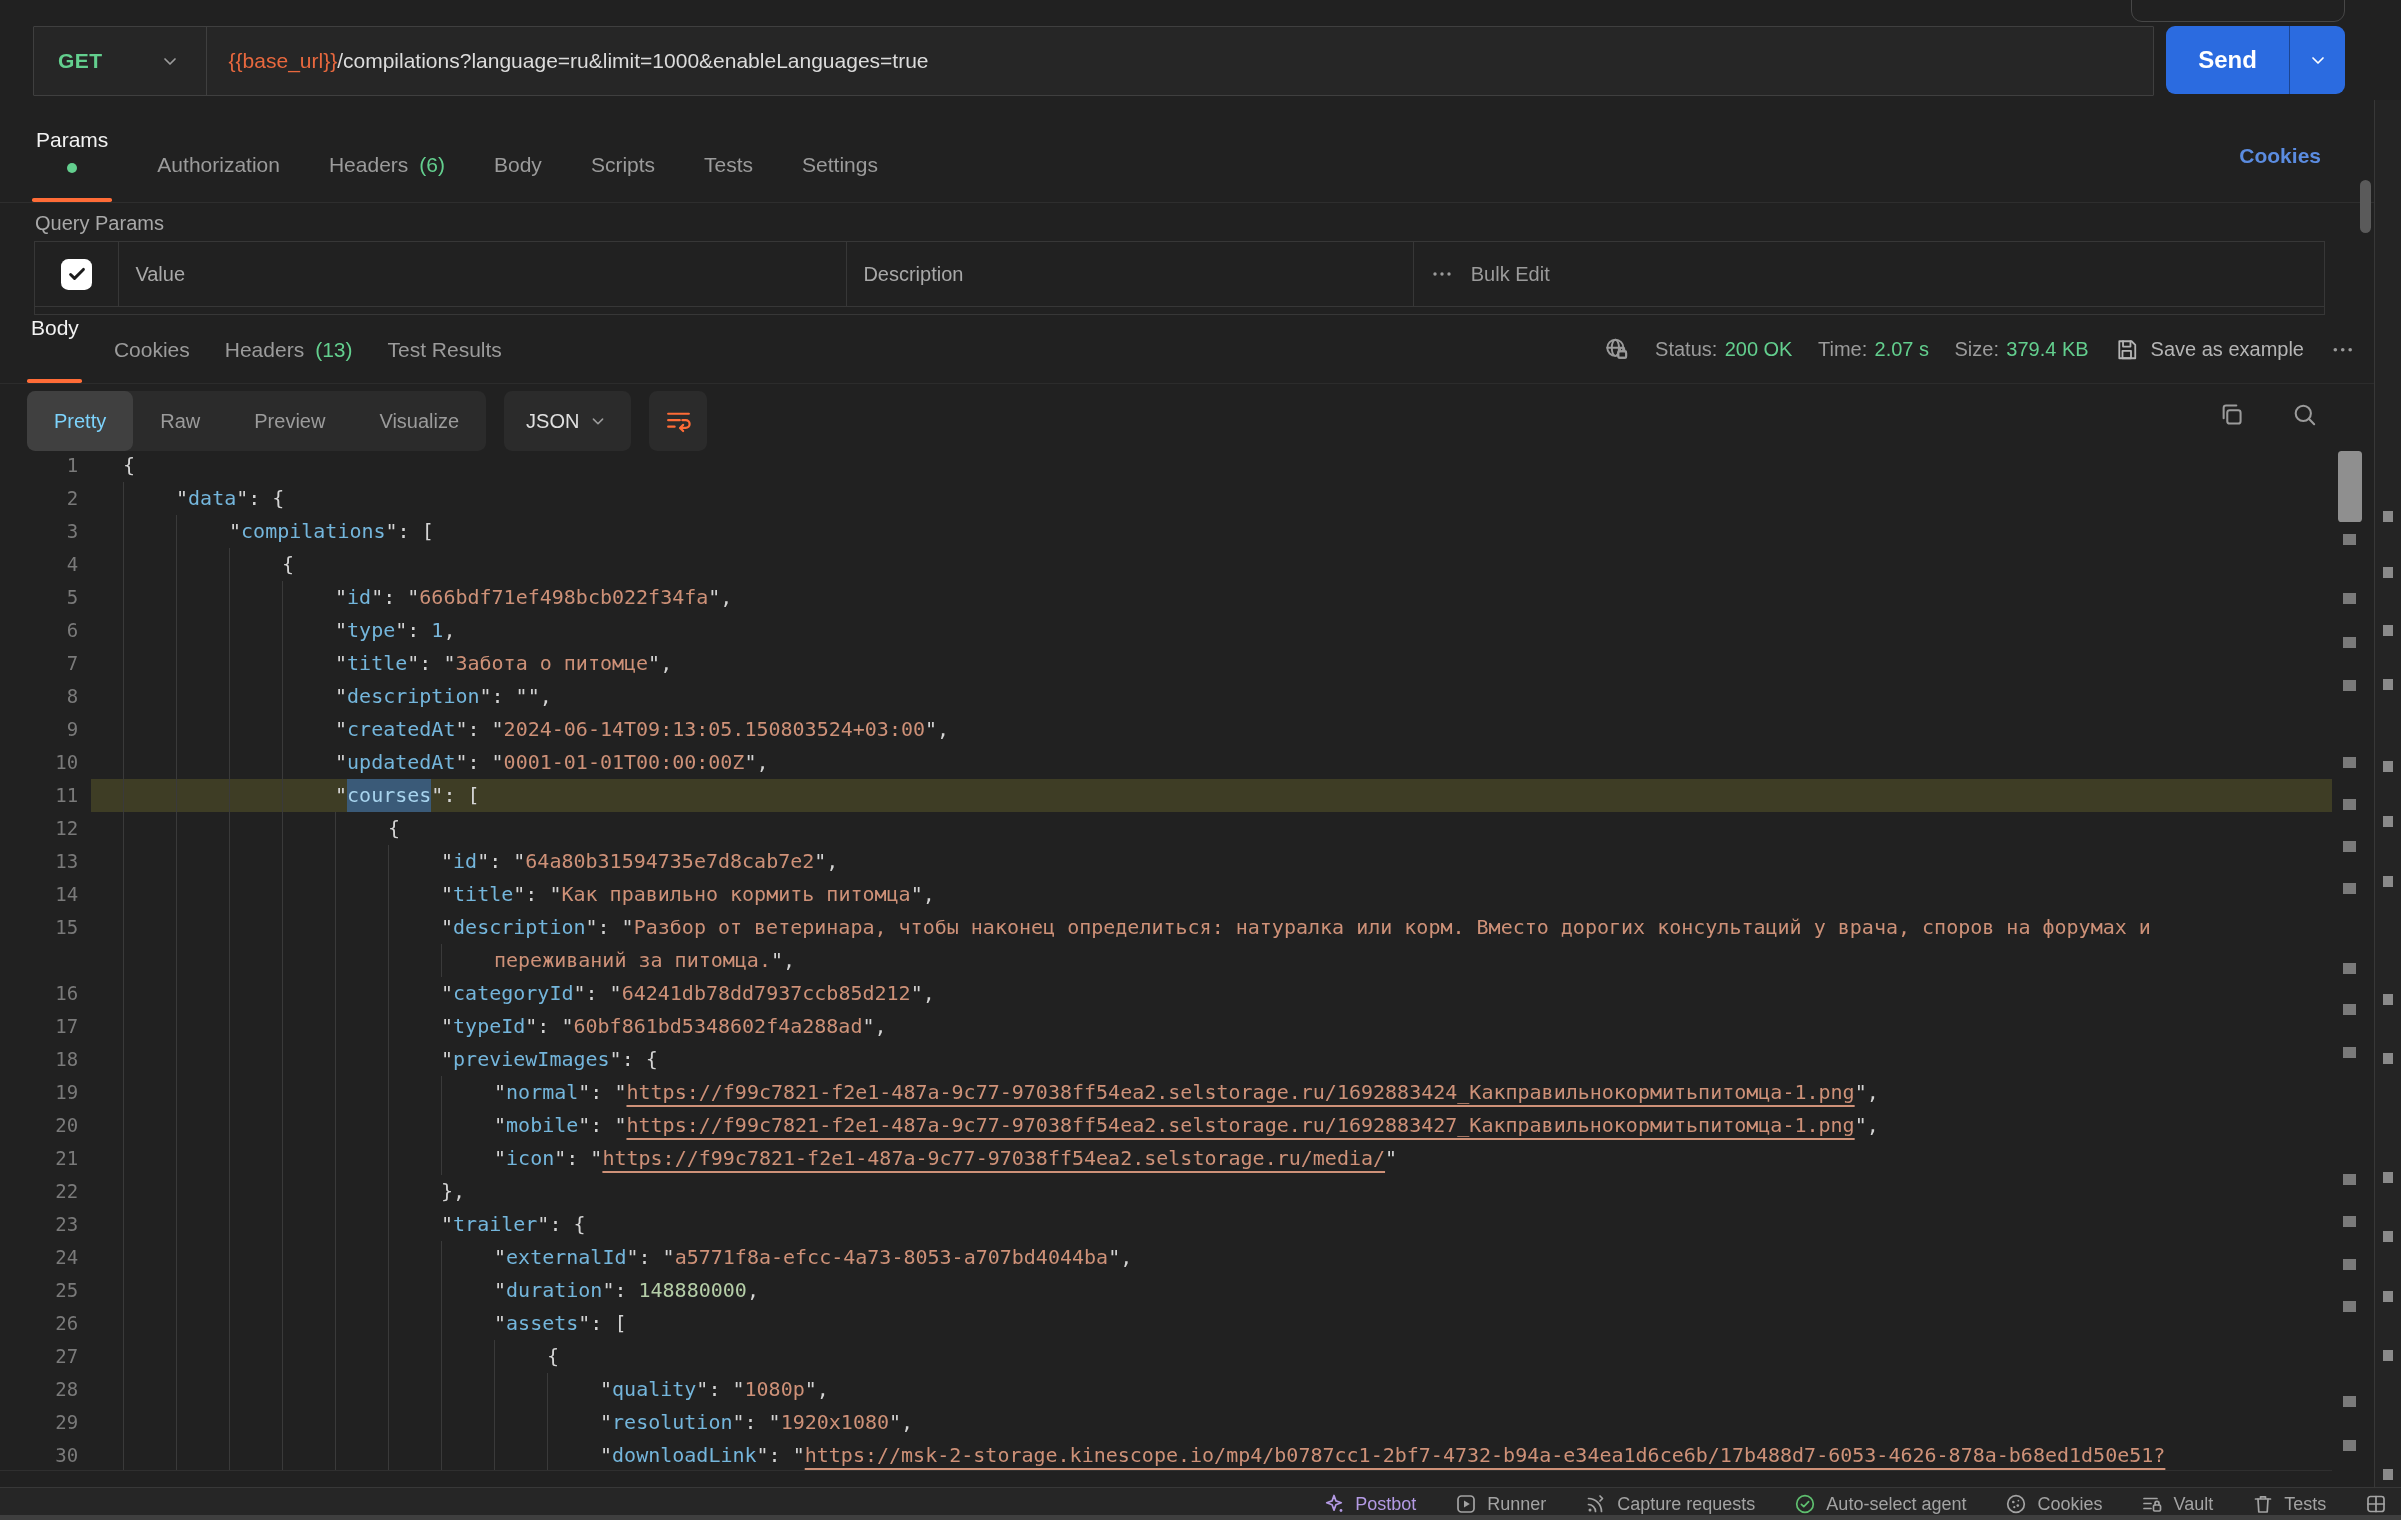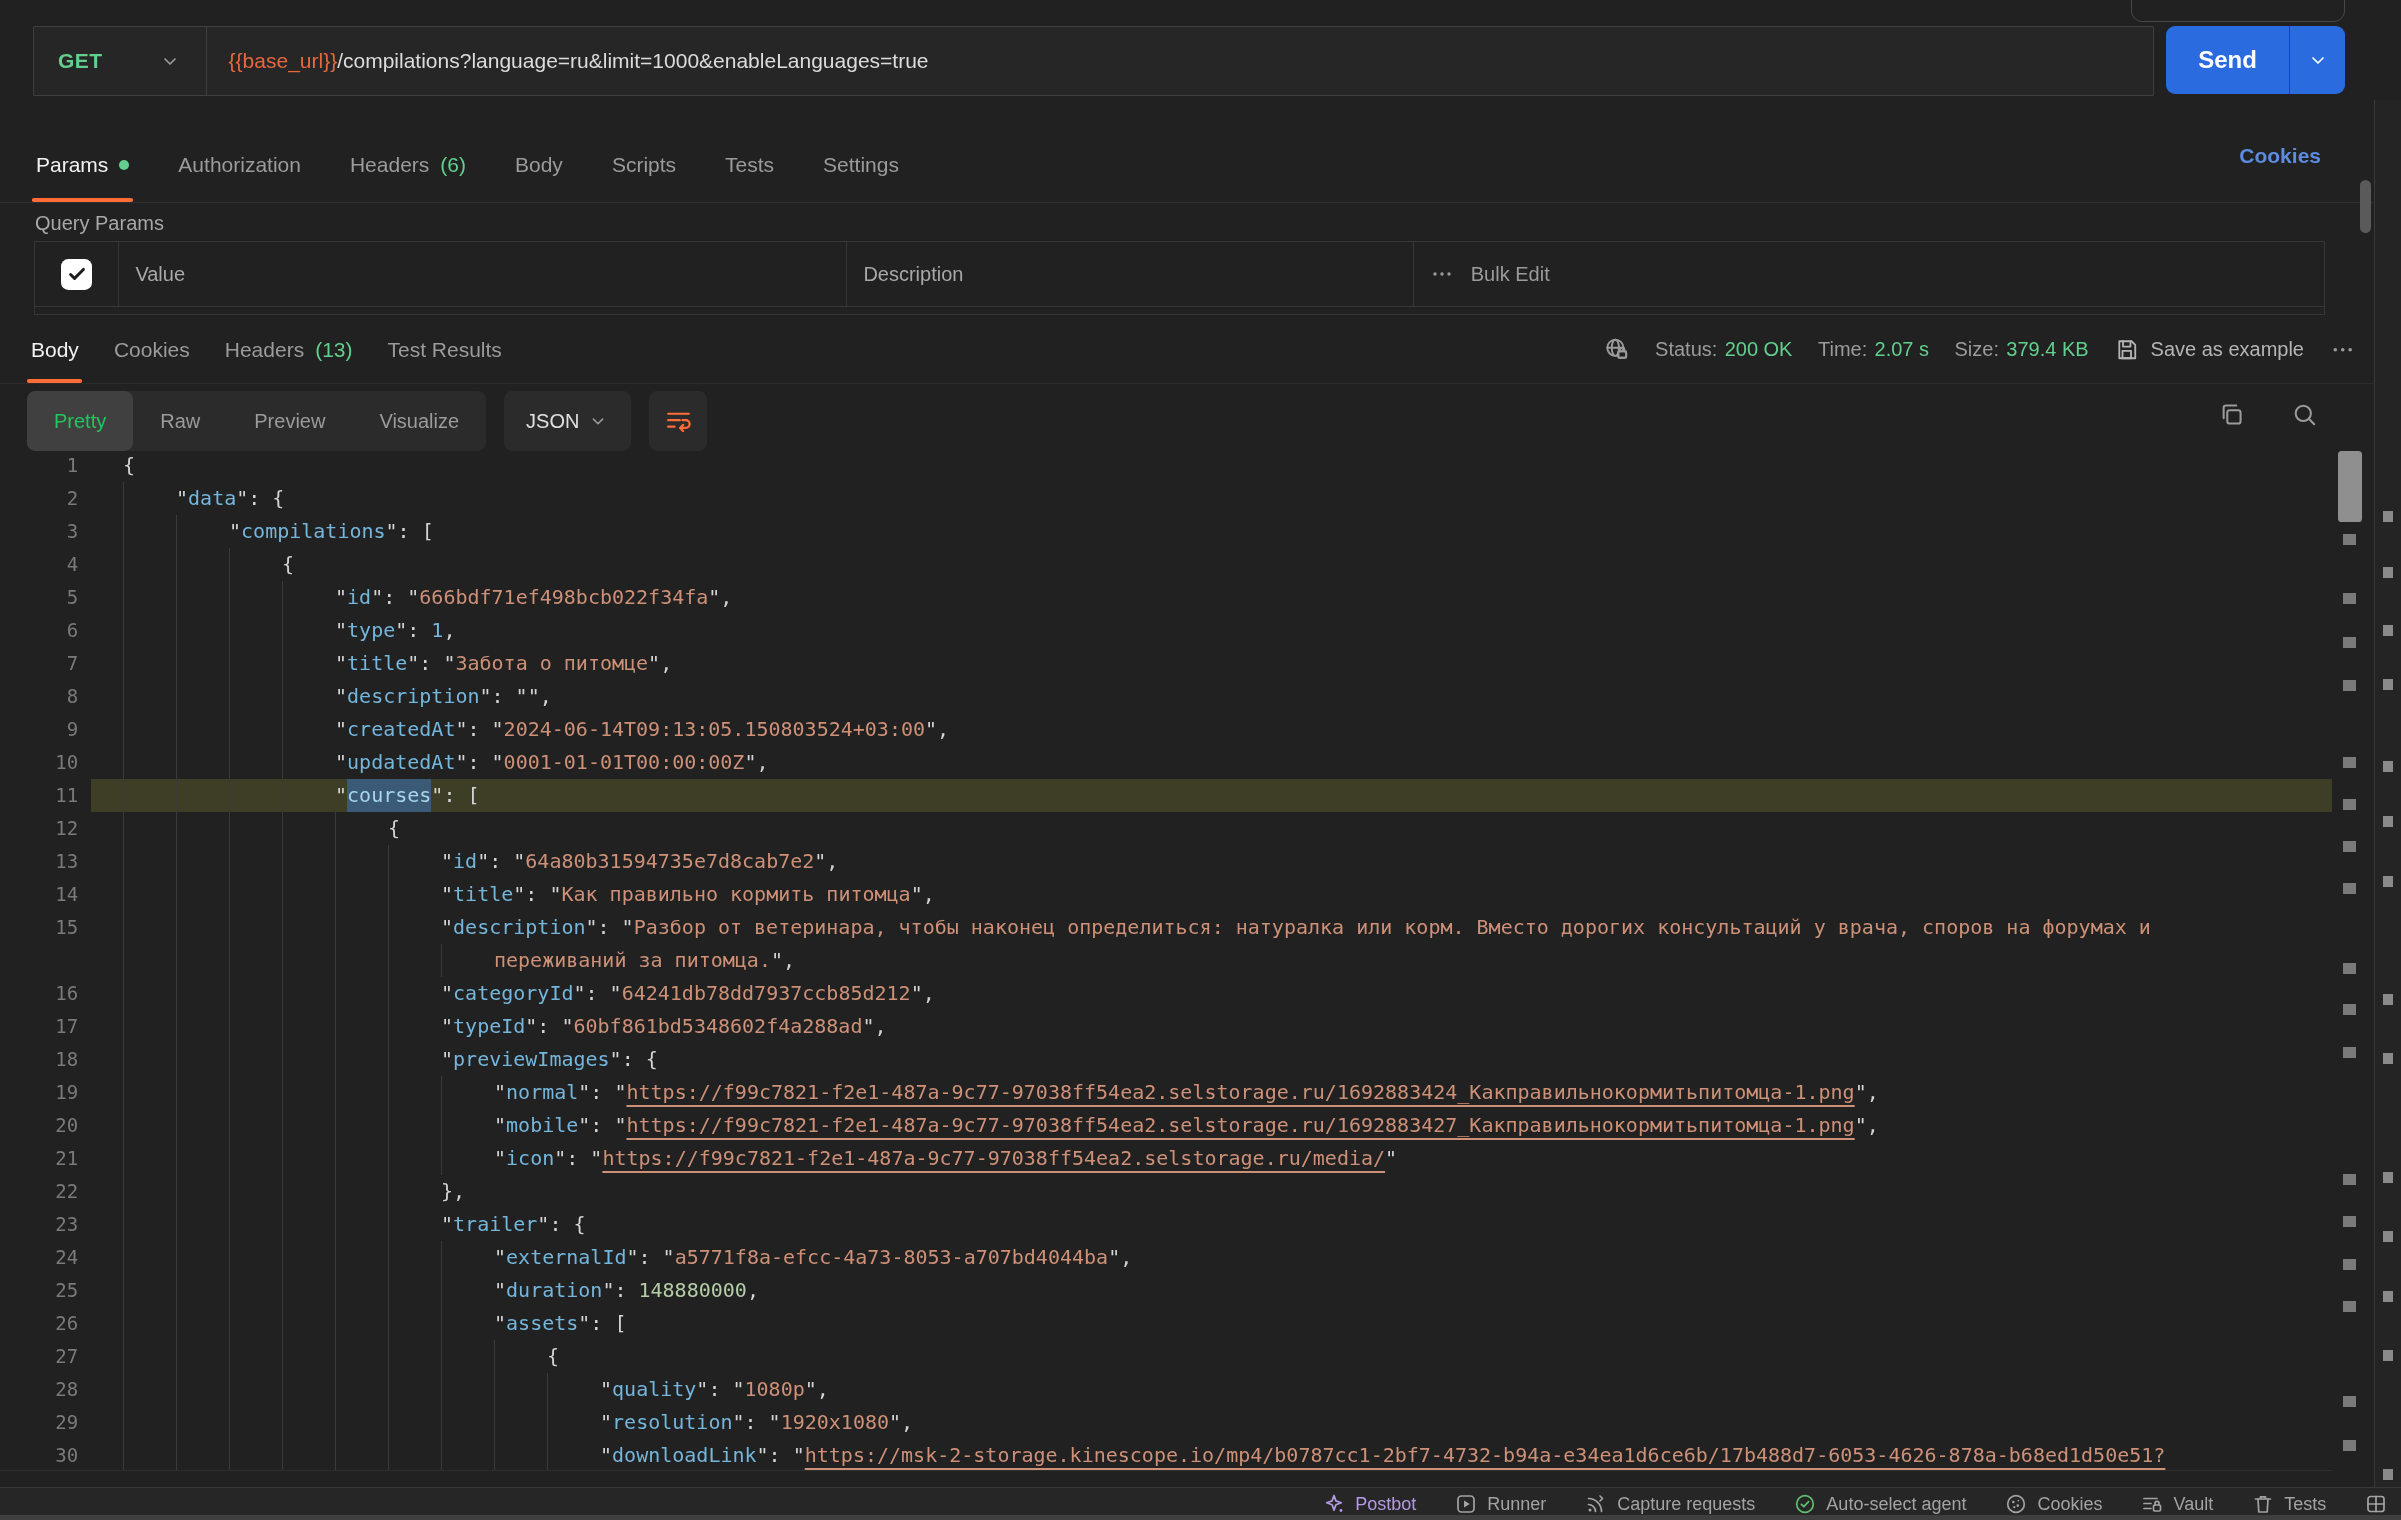--- a/index.html
+++ b/index.html
@@ -24,21 +24,21 @@
   .send-btn{position:absolute;left:2166px;top:25.5px;width:179px;height:68px;background:#2b6be0;
             border-radius:9px;display:flex;align-items:stretch;color:#fff;cursor:pointer;}
   .send-main{flex:1;display:flex;align-items:center;justify-content:center;font-size:24px;font-weight:700;}
   .send-split{width:0.9px;background:rgba(0,0,0,.35);}
   .send-caret{width:55px;display:flex;align-items:center;justify-content:center;}
 
   
   .req-tabs{position:absolute;left:0;top:128px;width:2401px;height:75px;border-bottom:0.9px solid #2e2e2e;
             display:flex;align-items:center;padding-left:36px;gap:49px;box-sizing:border-box;}
   .tab{position:relative;display:flex;align-items:center;gap:11px;font-size:21px;color:#9b9b9b;height:100%;cursor:pointer;}
-  .tab.active{color:#f2f2f2;}
+  .tab.active{color:#f2f2f2;flex-direction:column;}
   .tab .underline{position:absolute;left:-3.6px;right:-3.6px;bottom:0;height:3.6px;background:#ff6c37;border-radius:1.8px;}
   .tab .count{color:#63cf8e;}
   .tab .dot{width:10px;height:10px;border-radius:50%;background:#63cf8e;}
   .cookies-link{position:absolute;right:80px;top:144px;color:#5b8ce0;font-size:21px;font-weight:700;cursor:pointer;}
 
   
   .qp-label{position:absolute;left:35px;top:212px;font-size:20px;color:#a8a8a8;}
   .qp-table{position:absolute;left:34px;top:241px;width:2291px;border:0.9px solid #373737;box-sizing:border-box;}
   .qp-header{display:flex;height:64px;box-sizing:border-box;}
   .qp-cell{border-right:0.9px solid #373737;display:flex;align-items:center;font-size:20px;color:#a8a8a8;
@@ -61,21 +61,21 @@
   .meta-pair{display:flex;align-items:center;gap:7.3px;font-size:20px;}
   .meta-label{color:#9b9b9b;}
   .meta-value{color:#63cf8e;}
   .meta-icon{color:#9b9b9b;}
   .save-example{display:flex;align-items:center;gap:11px;color:#b5b5b5;font-size:20px;cursor:pointer;}
 
   
   .toolbar{position:absolute;left:27px;top:391px;height:60px;display:flex;align-items:center;gap:18px;}
   .segmented{display:flex;background:#2b2b2b;border-radius:8.2px;height:60px;align-items:stretch;}
   .segment{display:flex;align-items:center;padding:0 27px;font-size:20px;color:#9b9b9b;border-radius:8.2px;cursor:pointer;}
-  .segment.active{background:#404040;color:#22c55e;}
+  .segment.active{background:#404040;color:#7dd3fc;}
   .json-dd{display:flex;align-items:center;gap:8px;background:#2b2b2b;border-radius:8.2px;height:60px;
            padding:0 22px;font-size:20px;color:#e0e0e0;cursor:pointer;}
   .json-dd .ch{color:#9b9b9b;}
   .wrap-btn{width:58px;height:60px;background:#2b2b2b;border-radius:8.2px;display:flex;align-items:center;
             justify-content:center;color:#ff6c37;cursor:pointer;}
   .toolbar-right{position:absolute;top:400px;right:82px;display:flex;gap:44px;color:#9b9b9b;}
   .icon-btn{cursor:pointer;}
 
   
   .code-area{position:absolute;left:0;top:449px;width:2332px;height:1022px;border-bottom:0.9px solid #2f2f2f;

